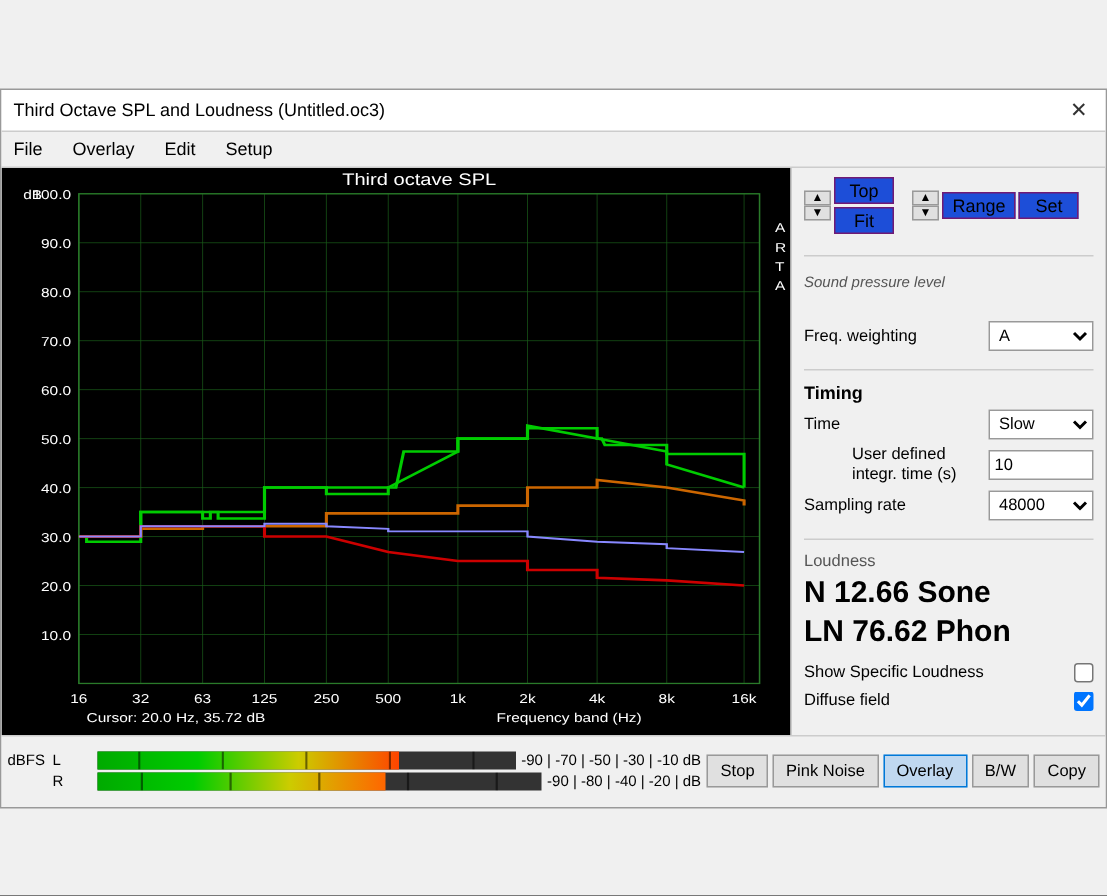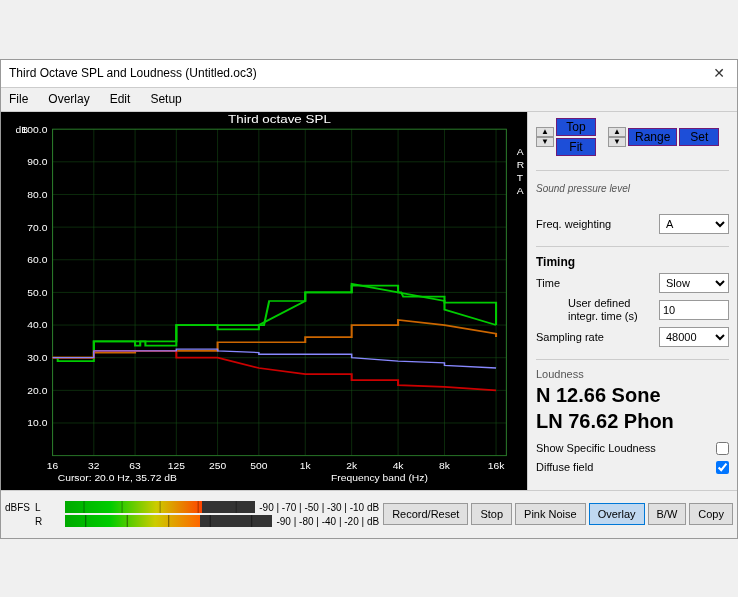--- a/index.html
+++ b/index.html
@@ -492,21 +492,20 @@
             <line x1="50" y1="0" x2="50" y2="12" stroke="#000" stroke-width="0.5" opacity="0.5"></line>
             <line x1="70" y1="0" x2="70" y2="12" stroke="#000" stroke-width="0.5" opacity="0.5"></line>
             <line x1="90" y1="0" x2="90" y2="12" stroke="#000" stroke-width="0.5" opacity="0.5"></line>
           </svg>
         </div>
         <span class="dbfs-end-label">-90 | -80 | -40 | -20 | dB</span>
       </div>
     </div>
 
     <div class="bottom-buttons">
-      <button class="bottom-btn">Record/Reset</button>
       <button class="bottom-btn">Stop</button>
       <button class="bottom-btn">Pink Noise</button>
       <button class="bottom-btn active">Overlay</button>
       <button class="bottom-btn">B/W</button>
       <button class="bottom-btn">Copy</button>
     </div>
   </div>
 </div>
 
 </body></html>

